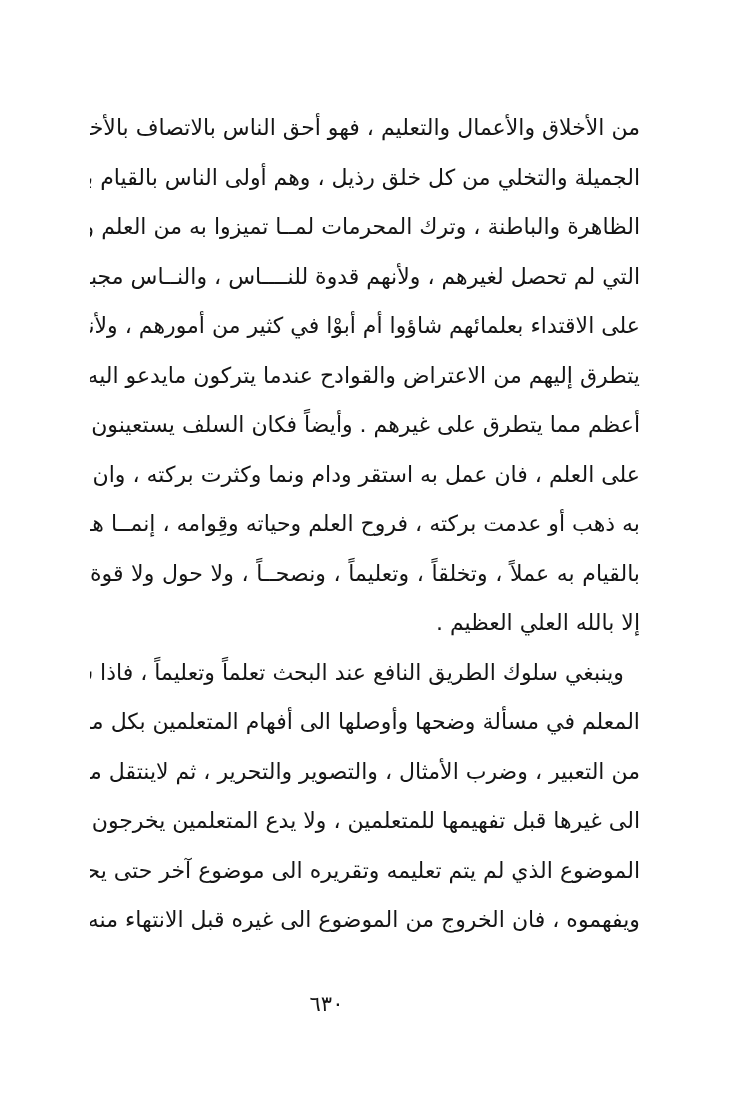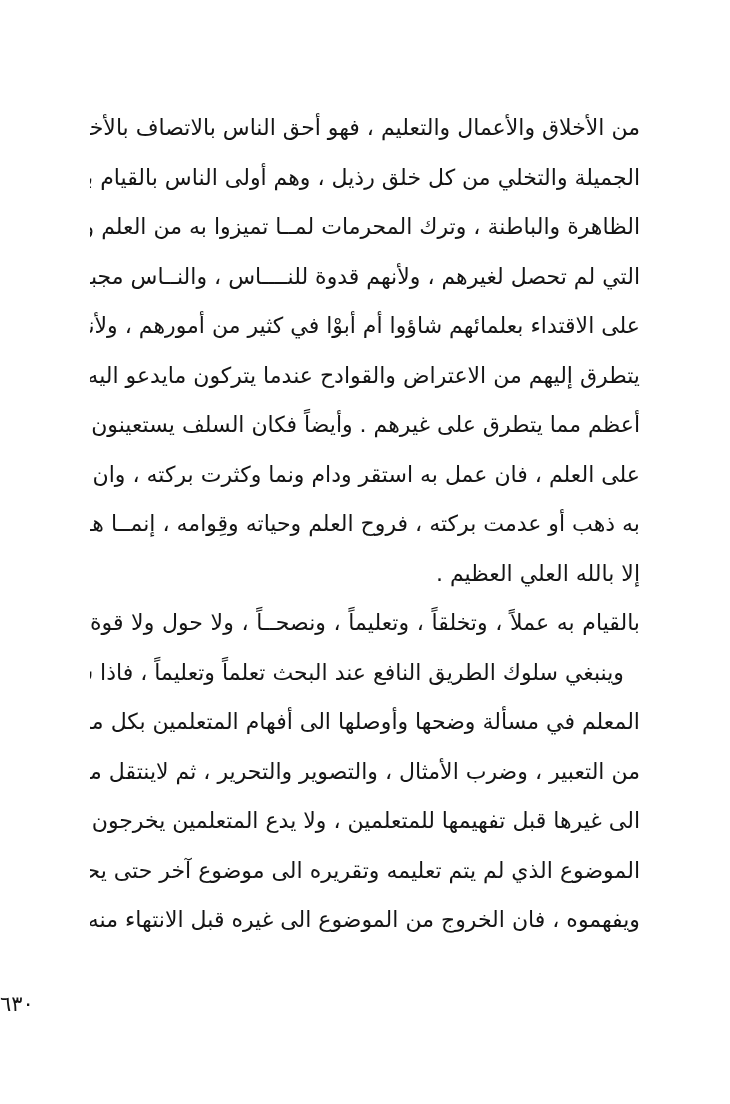--- a/index.html
+++ b/index.html
@@ -38,43 +38,43 @@
     text-align-last: right;
   }
   .line.indent-first {
     padding-right: 16px;
   }
   .page-number {
     position: absolute;
     top: 992px;
     left: 0;
     width: 653px;
-    text-align: left;
+    text-align: center;
     font-size: 21px;
     color: #151515;
     direction: rtl;
   }
 </style>
 </head>
 <body>
 
 <div class="page">
   <div class="text-block">
 
     <div class="line">من الأخلاق والأعمال والتعليم ، فهو أحق الناس بالاتصاف بالأخلاق</div>
     <div class="line">الجميلة والتخلي من كل خلق رذيل ، وهم أولى الناس بالقيام بالواجبات</div>
     <div class="line">الظاهرة والباطنة ، وترك المحرمات لمــا تميزوا به من العلم والمعارف</div>
     <div class="line">التي لم تحصل لغيرهم ، ولأنهم قدوة للنــــاس ، والنــاس مجبولون</div>
     <div class="line">على الاقتداء بعلمائهم شاؤوا أم أبوْا في كثير من أمورهم ، ولأنهــم</div>
     <div class="line">يتطرق إليهم من الاعتراض والقوادح عندما يتركون مايدعو اليه العلم</div>
     <div class="line">أعظم مما يتطرق على غيرهم . وأيضاً فكان السلف يستعينون بالعمل</div>
     <div class="line">على العلم ، فان عمل به استقر ودام ونما وكثرت بركته ، وان ترك العمل</div>
     <div class="line">به ذهب أو عدمت بركته ، فروح العلم وحياته وقِوامه ، إنمــا هو</div>
+    <div class="line">بالقيام به عملاً ، وتخلقاً ، وتعليماً ، ونصحــاً ، ولا حول ولا قوة</div>
     <div class="line end">إلا بالله العلي العظيم .</div>
-    <div class="line">بالقيام به عملاً ، وتخلقاً ، وتعليماً ، ونصحــاً ، ولا حول ولا قوة</div>
 
     <div class="line indent-first">وينبغي سلوك الطريق النافع عند البحث تعلماً وتعليماً ، فاذا شرع</div>
     <div class="line">المعلم في مسألة وضحها وأوصلها الى أفهام المتعلمين بكل مايقدر عليه</div>
     <div class="line">من التعبير ، وضرب الأمثال ، والتصوير والتحرير ، ثم لاينتقل منهــا</div>
     <div class="line">الى غيرها قبل تفهيمها للمتعلمين ، ولا يدع المتعلمين يخرجون من</div>
     <div class="line">الموضوع الذي لم يتم تعليمه وتقريره الى موضوع آخر حتى يحكموه</div>
     <div class="line">ويفهموه ، فان الخروج من الموضوع الى غيره قبل الانتهاء منه يحرم</div>
 
   </div>
 

